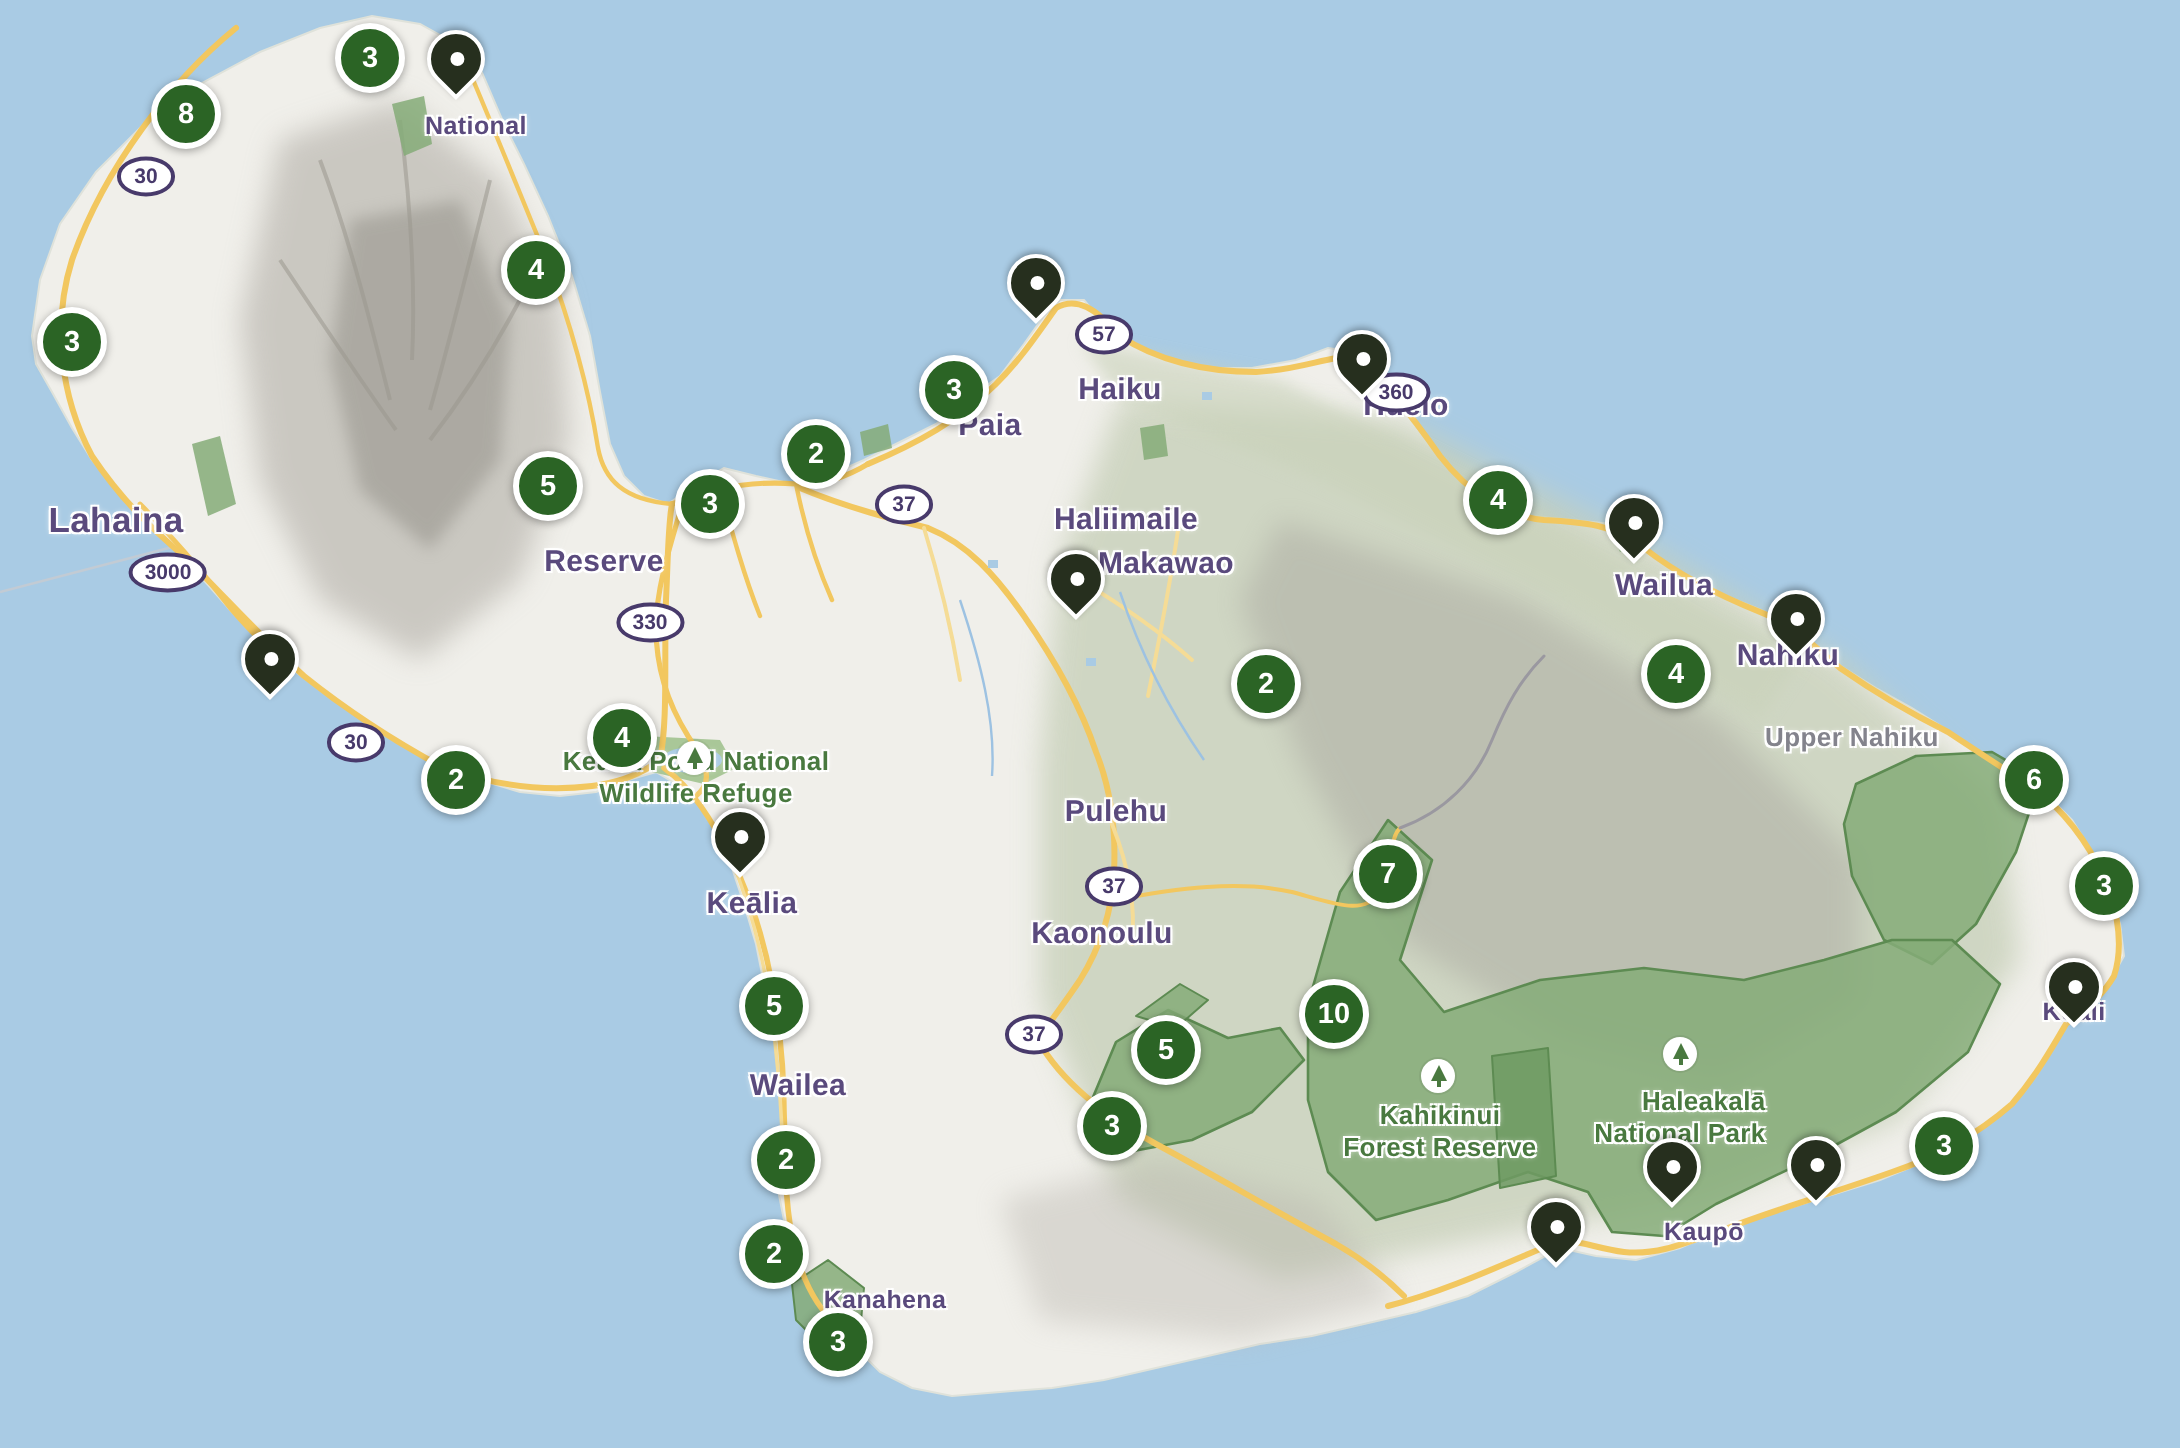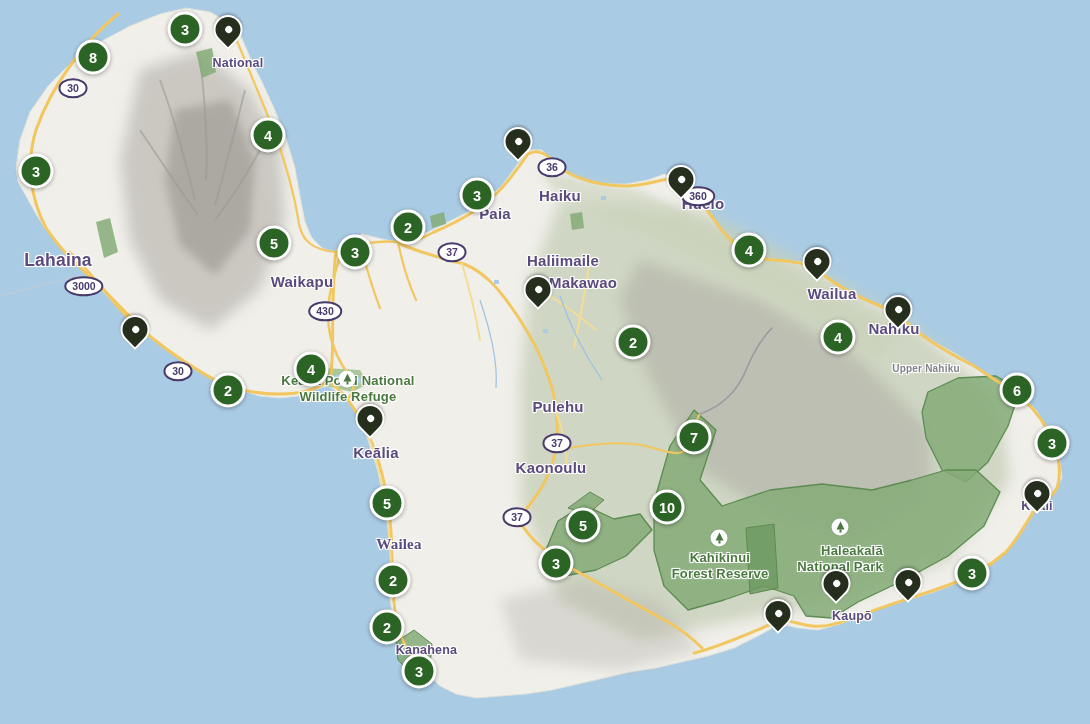--- a/index.html
+++ b/index.html
@@ -14,21 +14,21 @@
   #map{position:relative;width:1090px;height:724px;overflow:hidden;background:var(--ocean);cursor:grab;}
   #map svg{position:absolute;left:0;top:0;z-index:1;}
   #marker-layer{position:absolute;left:0;top:0;width:100%;height:100%;z-index:2;}
 
   .maplabel{position:absolute;transform:translate(-50%,-50%);white-space:pre-line;text-align:center;
     font-weight:bold;letter-spacing:.2px;line-height:1.25;z-index:2;pointer-events:none;
     text-shadow:-1px -1px 0 #fff,1px -1px 0 #fff,-1px 1px 0 #fff,1px 1px 0 #fff,0 0 3px #fff;}
   .town{font-size:15px;color:var(--town-label);}
   .town-lg{font-size:17.5px;color:var(--town-label);}
   .town-sm{font-size:12.5px;color:var(--town-label);}
-  .area{font-size:10px;color:var(--area-label);}
+  .area{font-size:13px;color:var(--area-label);}
   .park{font-size:13px;color:var(--park-label);}
 
   .shield{position:absolute;transform:translate(-50%,-50%);z-index:3;background:#fff;
     border:2px solid var(--shield);border-radius:50%;color:var(--shield);
     font-size:10.5px;font-weight:bold;padding:2.5px 6px;min-width:13px;text-align:center;line-height:1;}
 
   .park-icon{position:absolute;width:17px;height:17px;border-radius:50%;background:#fff;
     transform:translate(-50%,-50%);z-index:3;box-shadow:0 0 0 1px rgba(0,0,0,.06);}
   .park-icon::before{content:"";position:absolute;left:50%;top:3px;transform:translateX(-50%);
     border-left:4.5px solid transparent;border-right:4.5px solid transparent;
@@ -138,48 +138,48 @@
     <g style="fill:var(--pond)">
       <rect x="601" y="196" width="5" height="4"></rect>
       <rect x="543" y="329" width="5" height="4"></rect>
       <rect x="494" y="280" width="5" height="4"></rect>
     </g>
   </svg>
 
   <div id="marker-layer">
       <div class="maplabel town-sm" style="left: 238px; top: 64px;">National</div>
       <div class="maplabel town-lg" style="left: 58px; top: 261px;">Lahaina</div>
-      <div class="maplabel town" style="left: 302px; top: 282px;">Waikapu</div>
+      <div class="maplabel town" style="left: 302px; top: 282px;">Reserve</div>
       <div class="maplabel town" style="left: 495px; top: 214px;">Paia</div>
       <div class="maplabel town" style="left: 560px; top: 196px;">Haiku</div>
       <div class="maplabel town" style="left: 563px; top: 261px;">Haliimaile</div>
       <div class="maplabel town" style="left: 583px; top: 283px;">Makawao</div>
       <div class="maplabel town" style="left: 703px; top: 204px;">Huelo</div>
       <div class="maplabel town" style="left: 832px; top: 294px;">Wailua</div>
       <div class="maplabel town" style="left: 894px; top: 329px;">Nahiku</div>
       <div class="maplabel area" style="left: 926px; top: 369px;">Upper Nahiku</div>
       <div class="maplabel park" style="left: 348px; top: 389px;">Keālia Pond National
 Wildlife Refuge</div>
       <div class="maplabel town" style="left: 376px; top: 453px;">Keālia</div>
       <div class="maplabel town" style="left: 558px; top: 407px;">Pulehu</div>
       <div class="maplabel town" style="left: 551px; top: 468px; text-align: right;">Kaonoulu</div>
-      <div class="maplabel town" style="left: 399px; top: 544px; font-family: Liberation Serif, serif;">Wailea</div>
-      <div class="maplabel town-sm" style="left: 404px; top: 651px; padding-left: 45px;">Kanahena</div>
+      <div class="maplabel town" style="left: 399px; top: 544px;">Wailea</div>
+      <div class="maplabel town-sm" style="left: 420px; top: 651px; padding-left: 45px;">Kanahena</div>
       <div class="maplabel park" style="left: 720px; top: 566px;">Kahikinui
 Forest Reserve</div>
       <div class="maplabel park" style="left: 840px; top: 559px; text-align: right;">Haleakalā
 National Park</div>
       <div class="maplabel town-sm" style="left: 852px; top: 617px;">Kaupō</div>
       <div class="maplabel town-sm" style="left: 1037px; top: 507px;">Koali</div>
       <div class="shield" style="left: 73px; top: 88px;">30</div>
       <div class="shield" style="left: 84px; top: 286px;">3000</div>
       <div class="shield" style="left: 178px; top: 371px;">30</div>
-      <div class="shield" style="left: 325px; top: 311px;">430</div>
+      <div class="shield" style="left: 325px; top: 311px;">330</div>
       <div class="shield" style="left: 452px; top: 252px;">37</div>
-      <div class="shield" style="left: 552px; top: 167px;">36</div>
+      <div class="shield" style="left: 552px; top: 167px;">57</div>
       <div class="shield" style="left: 698px; top: 196px;">360</div>
       <div class="shield" style="left: 557px; top: 443px;">37</div>
       <div class="shield" style="left: 517px; top: 517px;">37</div>
       <div class="park-icon" style="left: 347px; top: 379px;"></div>
       <div class="park-icon" style="left: 719px; top: 538px;"></div>
       <div class="park-icon" style="left: 840px; top: 527px;"></div>
       <div class="cluster" style="left: 185px; top: 29px;">3</div>
       <div class="cluster" style="left: 93px; top: 57px;">8</div>
       <div class="cluster" style="left: 268px; top: 135px;">4</div>
       <div class="cluster" style="left: 36px; top: 171px;">3</div>

